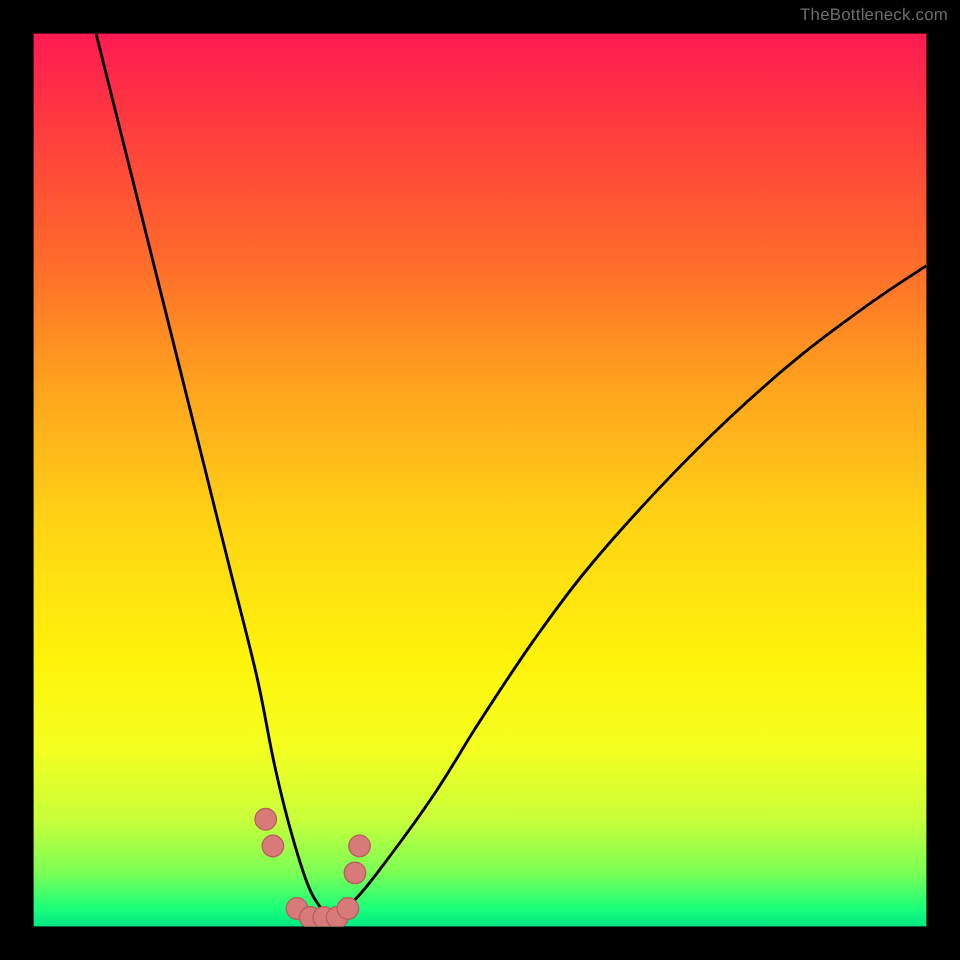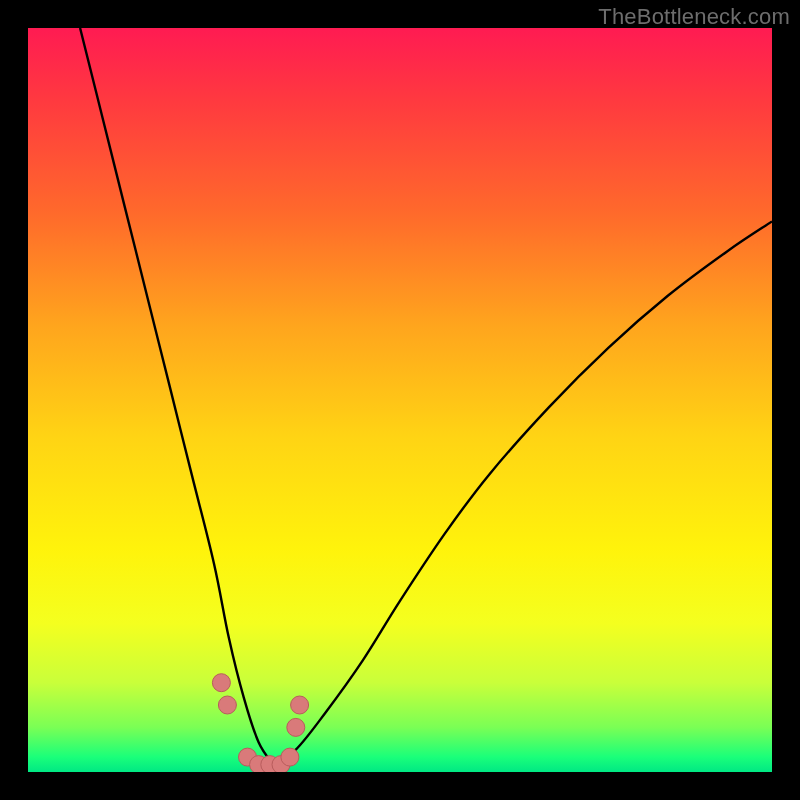--- a/index.html
+++ b/index.html
@@ -39,21 +39,21 @@
       #7aff55 94%,
       #1aff7a 98%,
       #00e884 100%
     );
   }
   .watermark {
     position: absolute;
     top: 4px;
     right: 10px;
     color: #6d6d6d;
-    font-size: 22px;
+    font-size: 14px;
     font-weight: 500;
     letter-spacing: 0.2px;
     user-select: none;
   }
   svg.curves {
     position: absolute;
     left: 0;
     top: 0;
     width: 744px;
     height: 744px;

